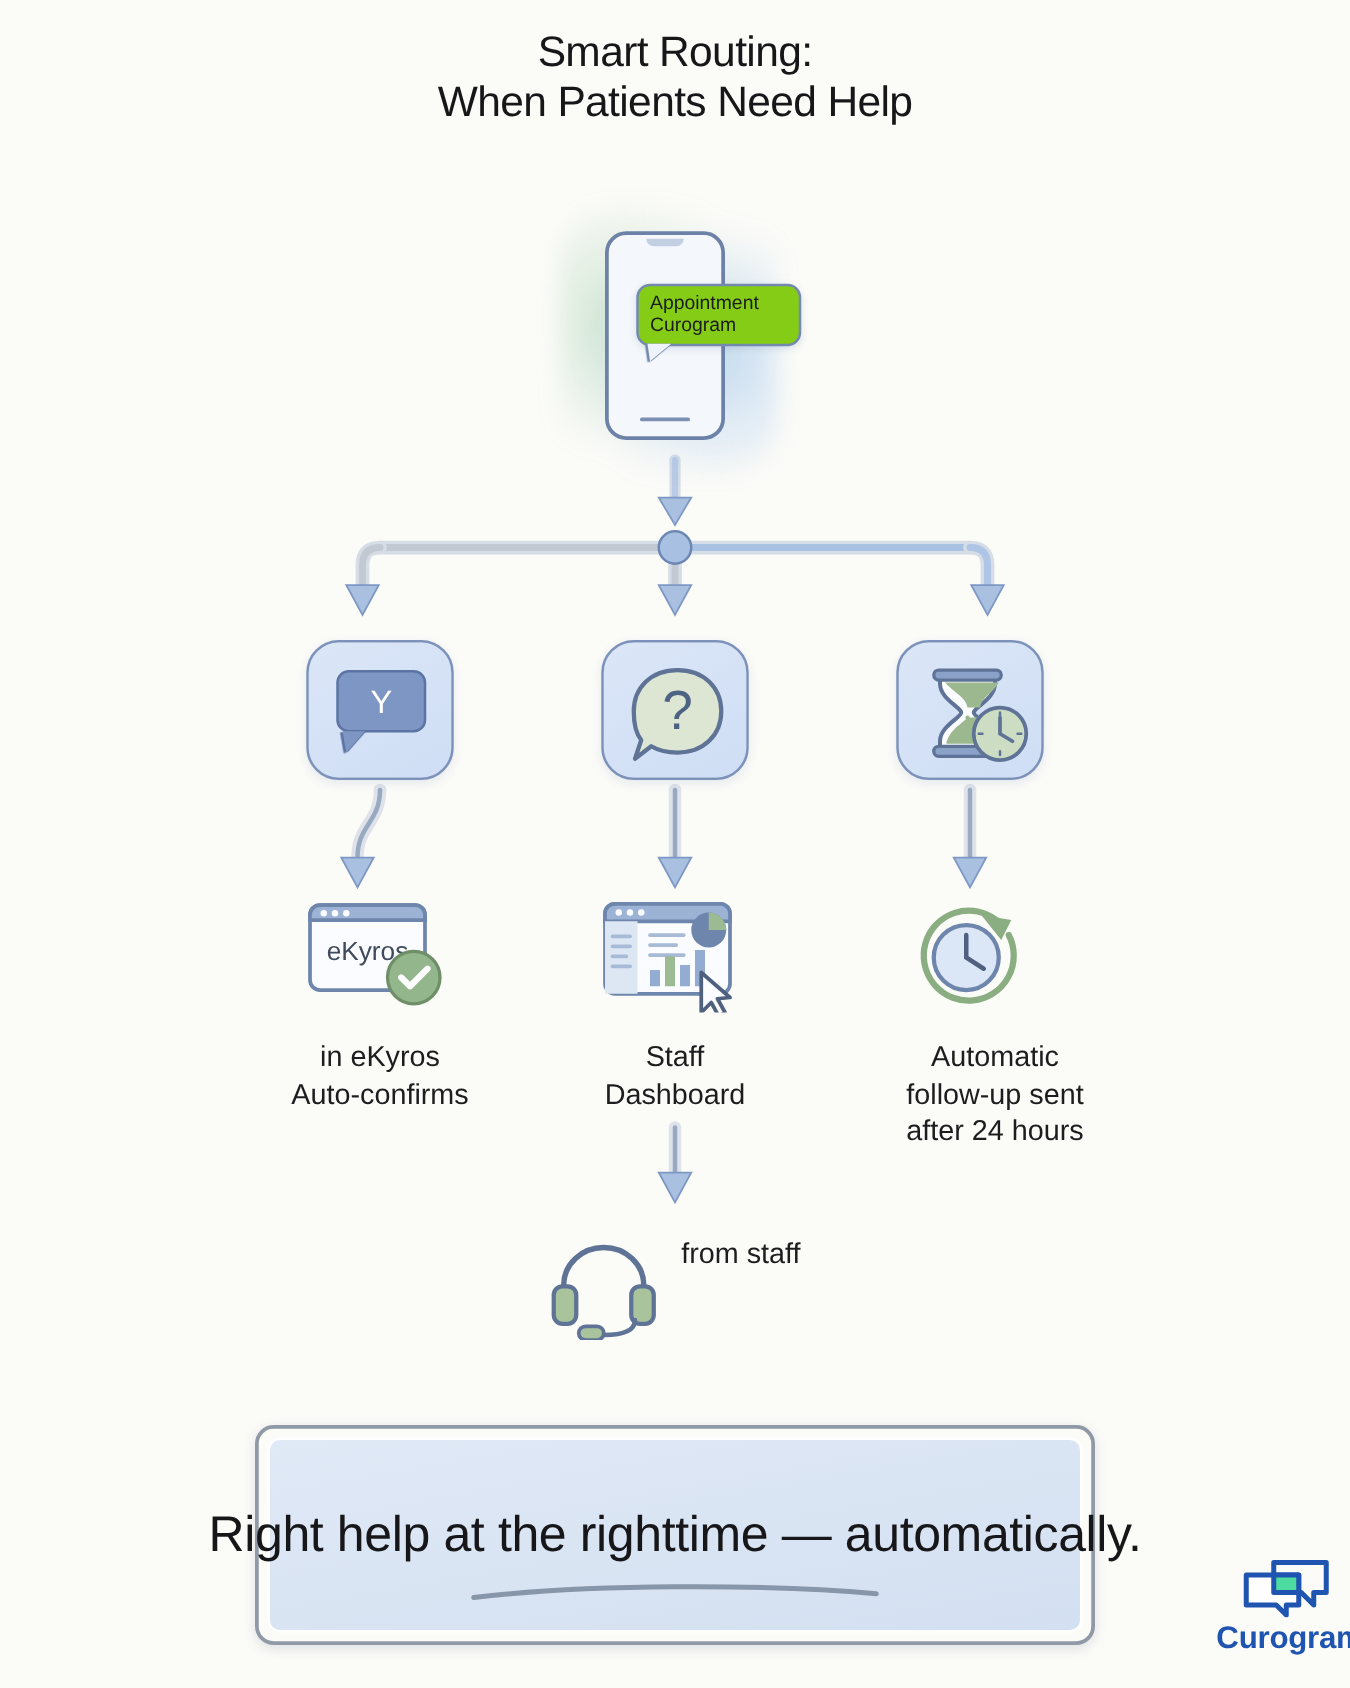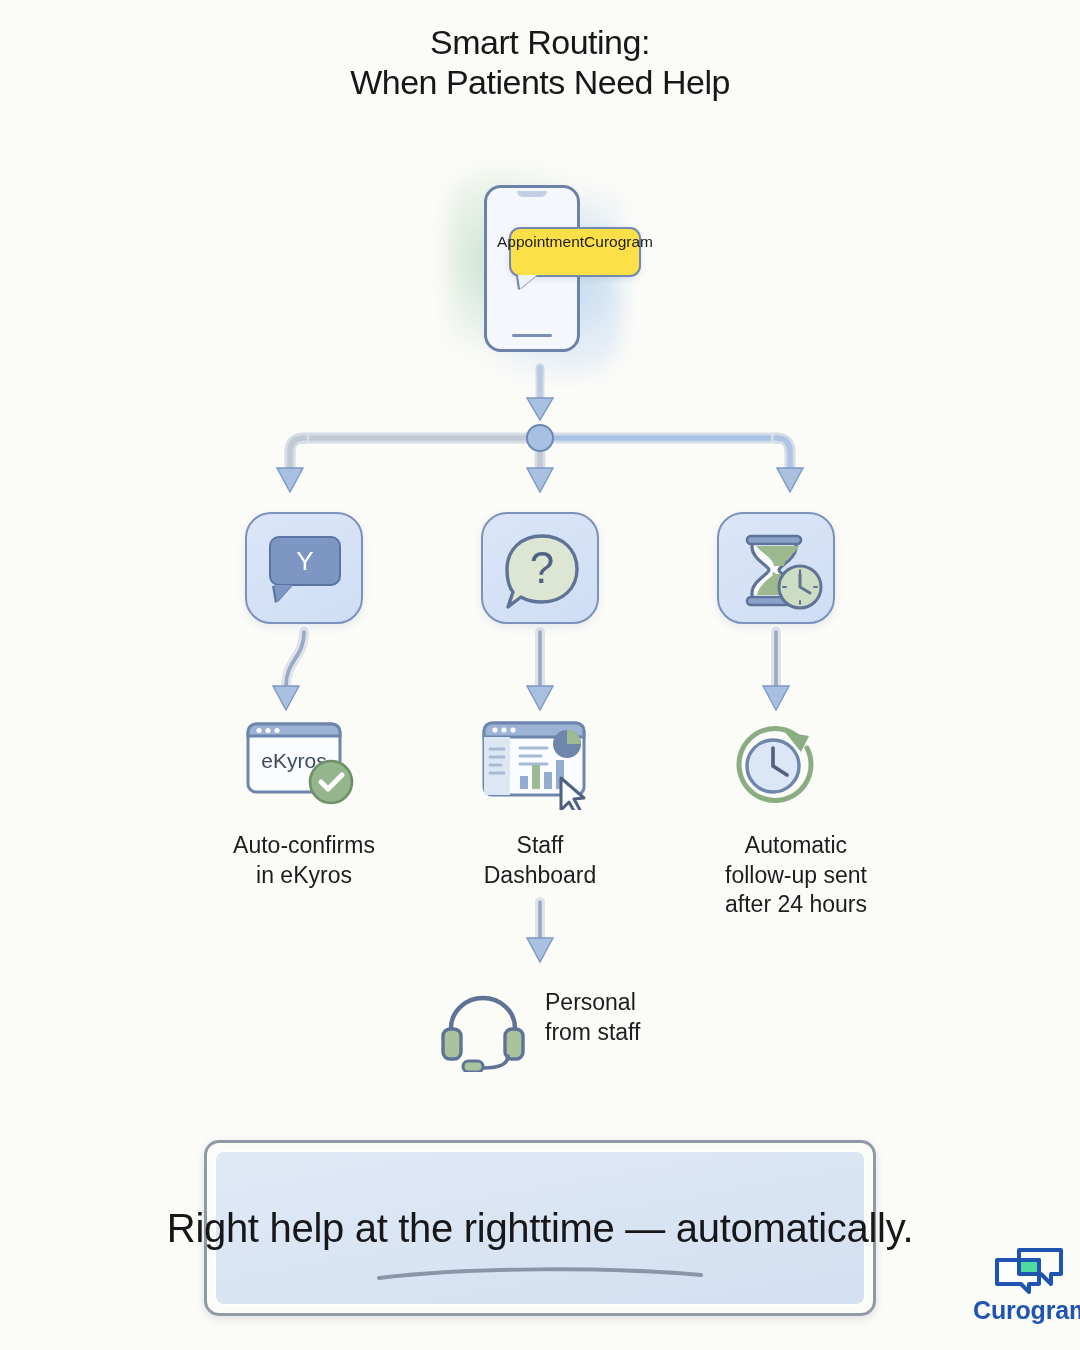--- a/index.html
+++ b/index.html
@@ -46,23 +46,23 @@
   #phone-notch{
     position:absolute;left:50%;transform:translateX(-50%);top:3px;
     width:30px;height:6px;border-radius:0 0 6px 6px;background:#c3cfe2;
   }
   #phone-homebar{
     position:absolute;left:50%;transform:translateX(-50%);bottom:12px;
     width:40px;height:3px;border-radius:2px;background:#7c8fb3;
   }
   #msg-bubble{
     position:absolute;left:39px;top:42px;width:132px;height:50px;
-    background:#fde047;border:2.5px solid #7489ae;border-radius:11px;
-    box-sizing:border-box;
-    display:flex;flex-direction:row;justify-content:center;
+    background:#84cc16;border:2.5px solid #7489ae;border-radius:11px;
+    box-sizing:border-box;
+    display:flex;flex-direction:column;justify-content:center;
     padding:4px 9px;
     box-shadow:0 2px 6px rgba(80,110,160,.16);
   }
   #msg-bubble .line{font-size:15.5px;line-height:1.17;color:#1c1c1e;white-space:nowrap;}
   #msg-tail{
     position:absolute;left:48px;top:90px;width:0;height:0;
     border-left:2px solid transparent;
     border-top:14px solid #eef3fa;
     border-right:17px solid transparent;
     filter:drop-shadow(-1.6px 1.2px 0 #7489ae) drop-shadow(1.2px .4px 0 #7489ae);
@@ -319,35 +319,34 @@
     <svg width="96" height="86" viewBox="0 0 96 86">
       <path d="M14,52 L14,42 A32,30 0 0 1 78,42 L78,52" stroke="#5e7396" stroke-width="4.4" fill="none" stroke-linecap="round"></path>
       <rect x="6" y="43" width="18" height="30" rx="7" fill="#a9c49d" stroke="#5e7396" stroke-width="3.4"></rect>
       <rect x="68" y="43" width="18" height="30" rx="7" fill="#a9c49d" stroke="#5e7396" stroke-width="3.4"></rect>
       <path d="M71,70 C71,80 58,82 46,82" stroke="#5e7396" stroke-width="3.6" fill="none" stroke-linecap="round"></path>
       <rect x="26" y="75" width="20" height="11" rx="5.5" fill="#a9c49d" stroke="#5e7396" stroke-width="3"></rect>
     </svg>
   </div>
 
   <div class="caption abs" id="cap-left">
+    <div>in eKyros</div>
     <div>Auto-confirms</div>
-    <div>in eKyros</div>
   </div>
   <div class="caption abs" id="cap-mid">
     <div>Staff</div>
     <div>Dashboard</div>
   </div>
   <div class="caption abs" id="cap-right">
     <div>Automatic</div>
     <div>follow-up sent</div>
     <div>after 24 hours</div>
   </div>
 
   <div class="abs" id="headset-text">
-    <div>Personal</div>
     <div>from staff</div>
   </div>
 
   <div class="abs" id="banner">
     <div id="banner-inner">
       <div class="bline">Right help at the right</div>
       <div class="bline">time — automatically.</div>
       <svg id="swoosh" viewBox="0 0 330 16">
         <path d="M4,12 C95,1 235,1 326,9" stroke="#8796a8" stroke-width="4" fill="none" stroke-linecap="round"></path>
       </svg>

